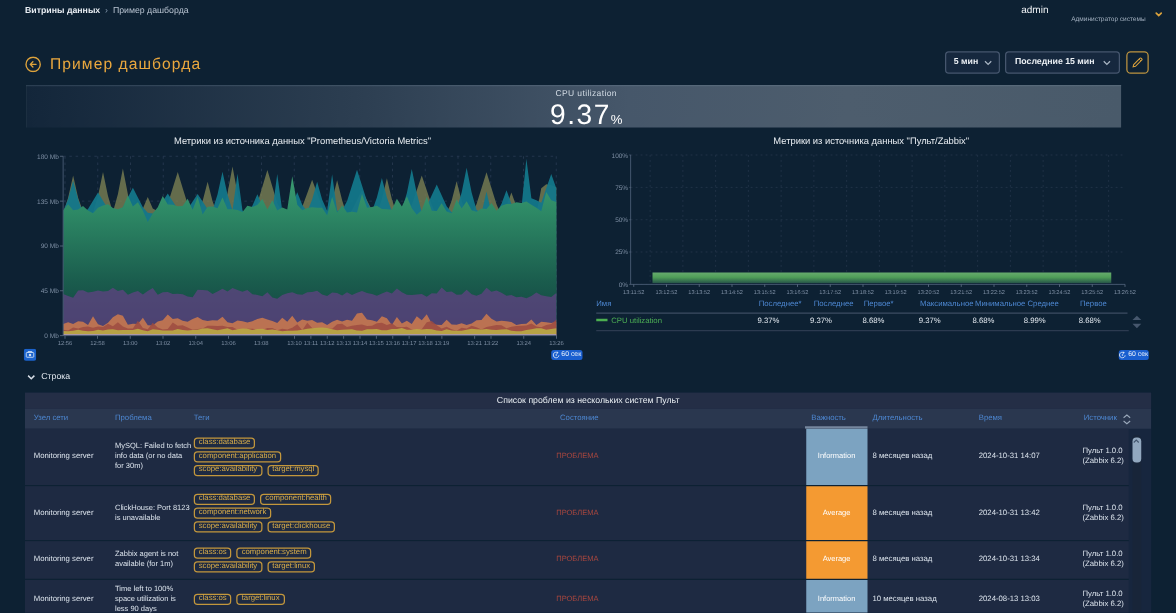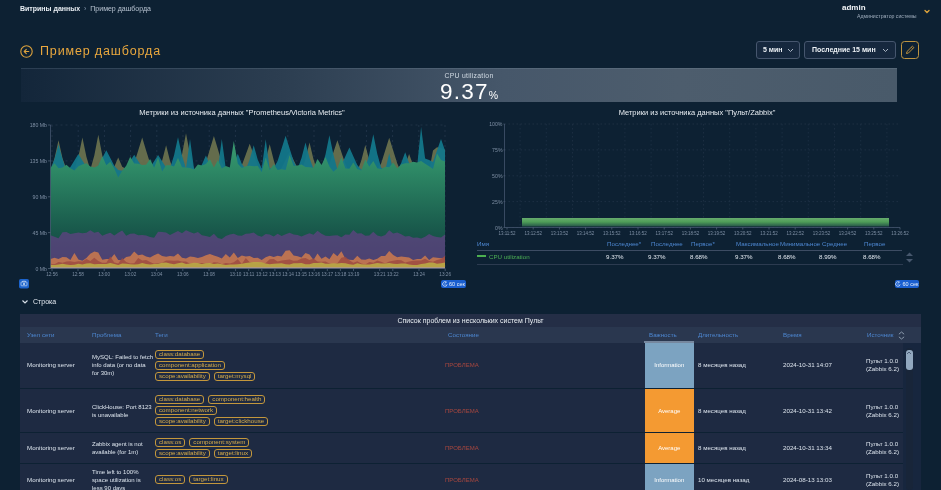--- a/index.html
+++ b/index.html
@@ -18,21 +18,21 @@
 .c-sev { left:625px; width:48.5px; justify-content:center; color:#fff !important; font-size:6px !important; }
 .c-dur { left:678px; width:70px; }
 .c-time { left:763px; width:70px; }
 .c-src { left:846px; width:40px; }
 .th { position:absolute; top:0; color:#4d87d1; font-size:6.2px; line-height:15.5px; }
 </style></head>
 <body>
 
 <div class="abs" style="left:20px;top:4.5px;font-size:7px;color:#e9eef4;font-weight:bold;">Витрины данных&nbsp;&nbsp;<span style="color:#8598ad;font-weight:normal;">›</span>&nbsp;&nbsp;<span style="color:#b8c3d1;font-weight:normal;">Пример дашборда</span></div>
 
-<div class="abs" style="left:842px;top:2.5px;font-size:8px;color:#f2f5f8;font-weight:bold;">admin</div>
+<div class="abs" style="left:817px;top:2.5px;font-size:8px;color:#f2f5f8;font-weight:normal;">admin</div>
 <div class="abs" style="left:857px;top:13px;font-size:5.2px;color:#9fadbd;">Администратор системы</div>
 <svg class="abs" style="left:923.5px;top:8.5px;" width="6" height="6" viewBox="0 0 6 6">
     <path d="M1 1.5L3 3.5l2-2" fill="none" stroke="#d9a13c" stroke-width="1.4" stroke-linecap="round"></path>
   </svg>
 
 <div class="abs" style="left:20px;top:45px;">
     <svg width="13" height="13" viewBox="0 0 13 13">
       <circle cx="6.5" cy="6.5" r="5.7" fill="none" stroke="#dca23c" stroke-width="1.1"></circle>
       <path d="M8.8 6.5H4.6M6.3 4.4L4.2 6.5l2.1 2.1" fill="none" stroke="#dca23c" stroke-width="1.1" stroke-linecap="round" stroke-linejoin="round"></path>
     </svg>

